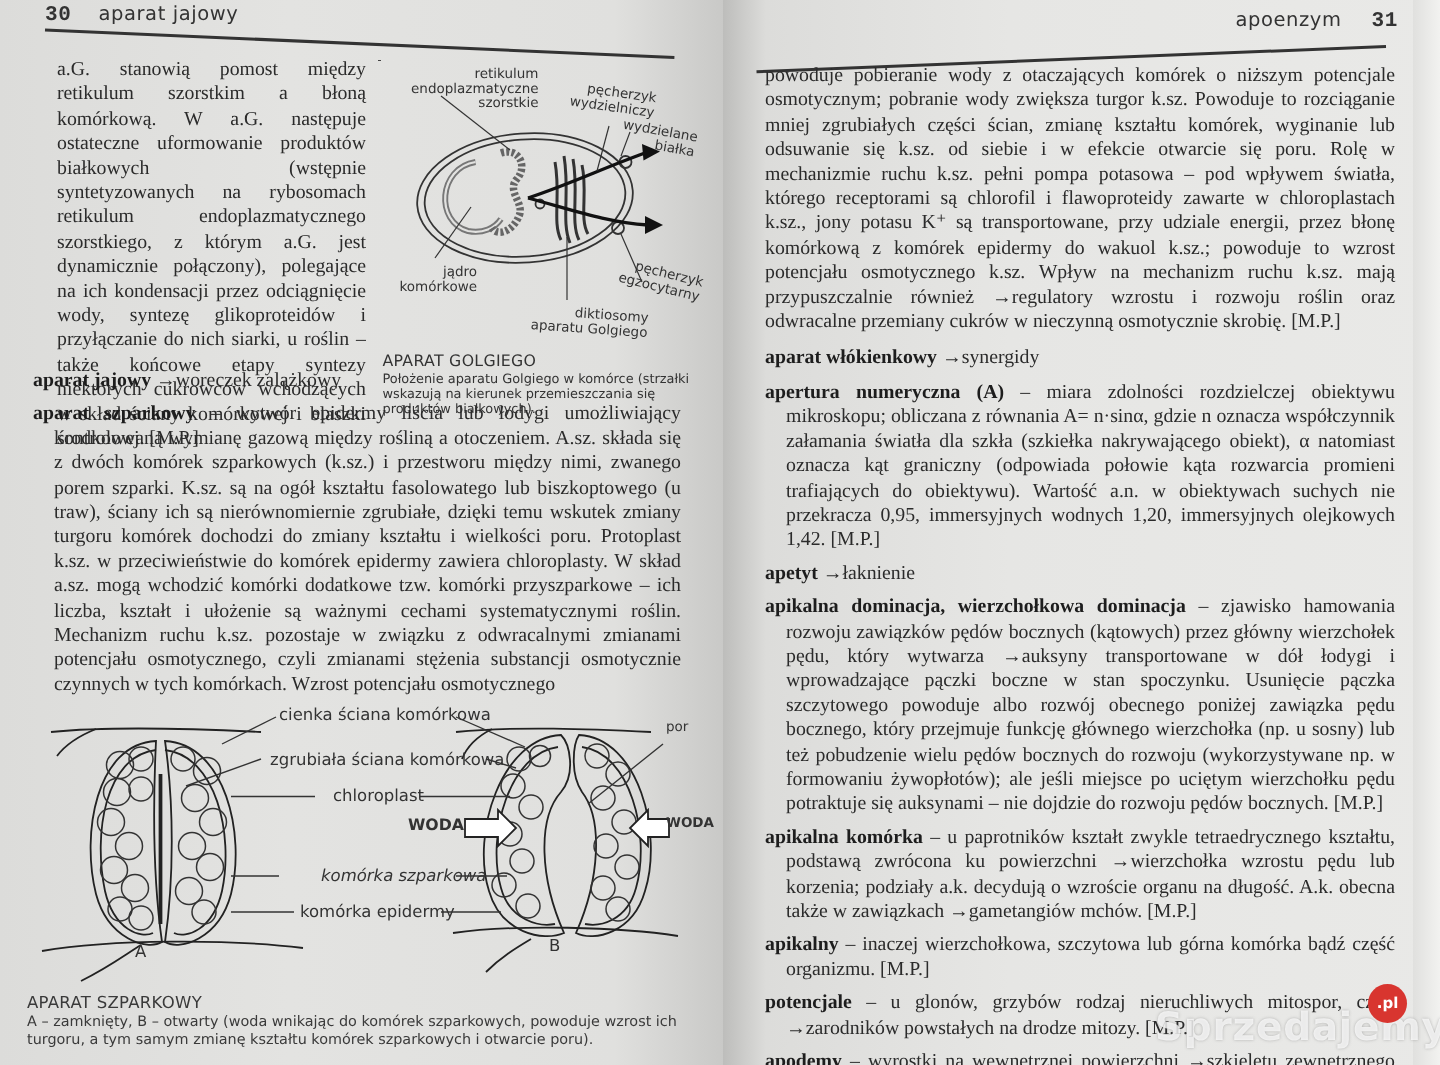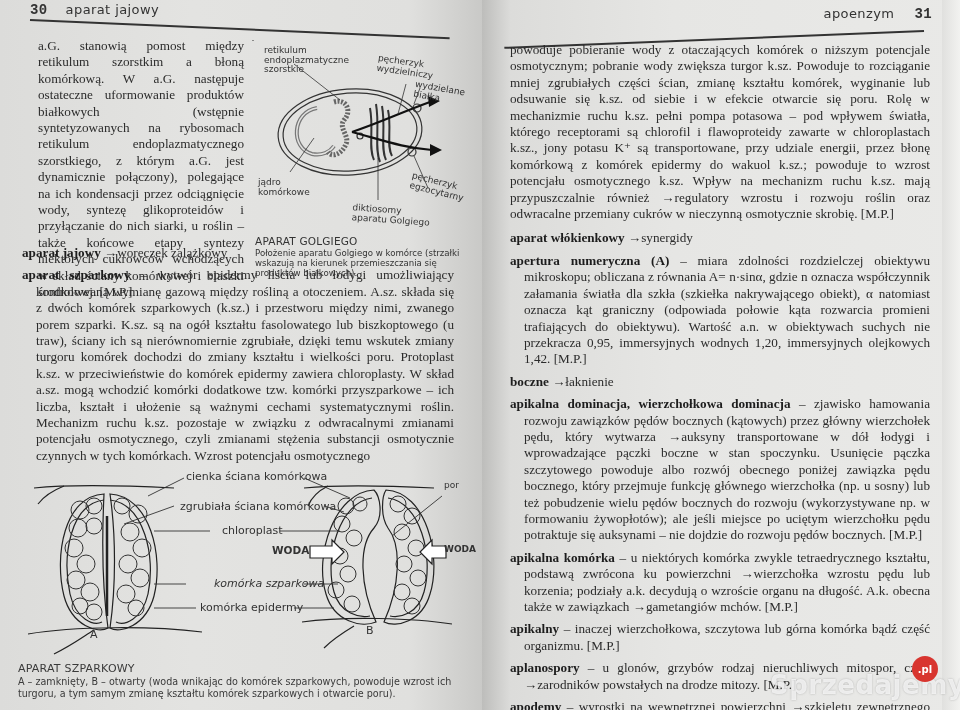--- a/index.html
+++ b/index.html
@@ -26,21 +26,21 @@
     
     .txt { font-size: 13.2px; line-height: 16.4px; color: #2b2b2b; }
     .txt b, .hw { font-weight: bold; color: #1d1d1d; }
     .ind { padding-left: 14px; }
 
     .left-col1 { position: absolute; left: 38px; top: 38px; width: 206px; text-align: justify; }
     .left-entries { position: absolute; left: 22px; top: 245px; width: 432px; }
     .entry { margin-bottom: 6px; }
 
     
-    .golgi-fig { position: absolute; left: 252px; top: 40px; width: 216px; height: 200px; }
+    .golgi-fig { position: absolute; left: 252px; top: 40px; width: 216px; height: 200px; text-align: right; }
     .fig-label { position: absolute; font-family: "DejaVu Sans", sans-serif; font-size: 9px; line-height: 9.5px; color: #333; }
     .golgi-caption { position: absolute; left: 255px; top: 235px; width: 210px; font-family: "DejaVu Sans", sans-serif; color: #333; }
     .cap-title { font-size: 10.5px; letter-spacing: 0.2px; }
     .cap-text { font-size: 8.6px; line-height: 10px; margin-top: 1px; }
 
     
     .stoma-fig { position: absolute; left: 14px; top: 476px; width: 448px; height: 180px; }
     .stoma-label { position: absolute; font-family: "DejaVu Sans", sans-serif; font-size: 11px; color: #333; white-space: nowrap; }
     .woda { font-weight: bold; font-size: 10.5px; }
     .stoma-caption { position: absolute; left: 18px; top: 662px; width: 440px; font-family: "DejaVu Sans", sans-serif; color: #3a3a3a; }
@@ -227,33 +227,33 @@
     <div class="right-text txt">
       <div class="right-cont ind" style="padding-left:0;">powoduje pobieranie wody z otaczających komórek o niższym potencjale osmotycznym; pobranie wody zwiększa turgor k.sz. Powoduje to rozciąganie mniej zgrubiałych części ścian, zmianę kształtu komórek, wyginanie lub odsuwanie się k.sz. od siebie i w efekcie otwarcie się poru. Rolę w mechanizmie ruchu k.sz. pełni pompa potasowa – pod wpływem światła, którego receptorami są chlorofil i flawoproteidy zawarte w chloroplastach k.sz., jony potasu K⁺ są transportowane, przy udziale energii, przez błonę komórkową z komórek epidermy do wakuol k.sz.; powoduje to wzrost potencjału osmotycznego k.sz. Wpływ na mechanizm ruchu k.sz. mają przypuszczalnie również →regulatory wzrostu i rozwoju roślin oraz odwracalne przemiany cukrów w nieczynną osmotycznie skrobię. [M.P.]</div>
       <div class="right-entries">
         <div class="entry" style="text-indent:-14px;padding-left:14px;text-align:justify;">
           <span class="hw">aparat włókienkowy</span><span> →synergidy</span>
         </div>
         <div class="entry" style="text-indent:-14px;padding-left:14px;text-align:justify;">
           <span class="hw">apertura numeryczna (A)</span><span> – miara zdolności rozdzielczej obiektywu mikroskopu; obliczana z równania A= n·sinα, gdzie n oznacza współczynnik załamania światła dla szkła (szkiełka nakrywającego obiekt), α natomiast oznacza kąt graniczny (odpowiada połowie kąta rozwarcia promieni trafiających do obiektywu). Wartość a.n. w obiektywach suchych nie przekracza 0,95, immersyjnych wodnych 1,20, immersyjnych olejkowych 1,42. [M.P.]</span>
         </div>
         <div class="entry" style="text-indent:-14px;padding-left:14px;text-align:justify;">
-          <span class="hw">boczne</span><span> →łaknienie</span>
+          <span class="hw">apetyt</span><span> →łaknienie</span>
         </div>
         <div class="entry" style="text-indent:-14px;padding-left:14px;text-align:justify;">
           <span class="hw">apikalna dominacja, wierzchołkowa dominacja</span><span> – zjawisko hamowania rozwoju zawiązków pędów bocznych (kątowych) przez główny wierzchołek pędu, który wytwarza →auksyny transportowane w dół łodygi i wprowadzające pączki boczne w stan spoczynku. Usunięcie pączka szczytowego powoduje albo rozwój obecnego poniżej zawiązka pędu bocznego, który przejmuje funkcję głównego wierzchołka (np. u sosny) lub też pobudzenie wielu pędów bocznych do rozwoju (wykorzystywane np. w formowaniu żywopłotów); ale jeśli miejsce po uciętym wierzchołku pędu potraktuje się auksynami – nie dojdzie do rozwoju pędów bocznych. [M.P.]</span>
         </div>
         <div class="entry" style="text-indent:-14px;padding-left:14px;text-align:justify;">
-          <span class="hw">apikalna komórka</span><span> – u niektórych komórka zwykle tetraedrycznego kształtu, podstawą zwrócona ku powierzchni →wierzchołka wzrostu pędu lub korzenia; podziały a.k. decydują o wzroście organu na długość. A.k. obecna także w zawiązkach →gametangiów mchów. [M.P.]</span>
+          <span class="hw">apikalna komórka</span><span> – u paprotników kształt zwykle tetraedrycznego kształtu, podstawą zwrócona ku powierzchni →wierzchołka wzrostu pędu lub korzenia; podziały a.k. decydują o wzroście organu na długość. A.k. obecna także w zawiązkach →gametangiów mchów. [M.P.]</span>
         </div>
         <div class="entry" style="text-indent:-14px;padding-left:14px;text-align:justify;">
           <span class="hw">apikalny</span><span> – inaczej wierzchołkowa, szczytowa lub górna komórka bądź część organizmu. [M.P.]</span>
         </div>
         <div class="entry" style="text-indent:-14px;padding-left:14px;text-align:justify;">
-          <span class="hw">aplanospory</span><span> – u glonów, grzybów rodzaj nieruchliwych mitospor, czyli →zarodników powstałych na drodze mitozy. [M.P.]</span>
+          <span class="hw">potencjale</span><span> – u glonów, grzybów rodzaj nieruchliwych mitospor, czyli →zarodników powstałych na drodze mitozy. [M.P.]</span>
         </div>
         <div class="entry" style="text-indent:-14px;padding-left:14px;text-align:justify;">
           <span class="hw">apodemy</span><span> – wyrostki na wewnętrznej powierzchni →szkieletu zewnętrznego stawonogów; a. stanowią miejsce przyczepu mięśni. [M.P.]</span>
         </div>
 
       </div>
     </div>
     <div class="edge-strip"></div>
   </div>
 </div>

